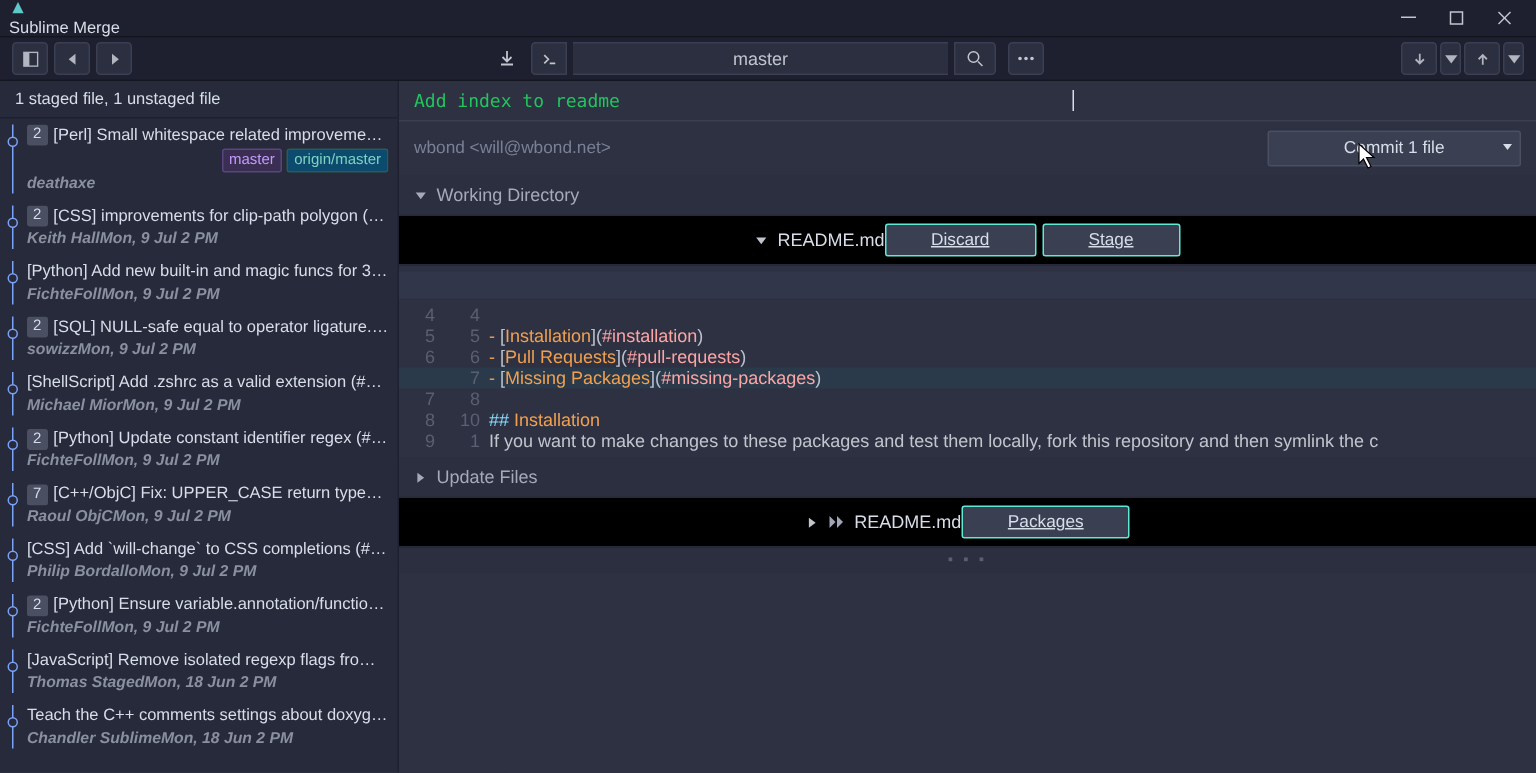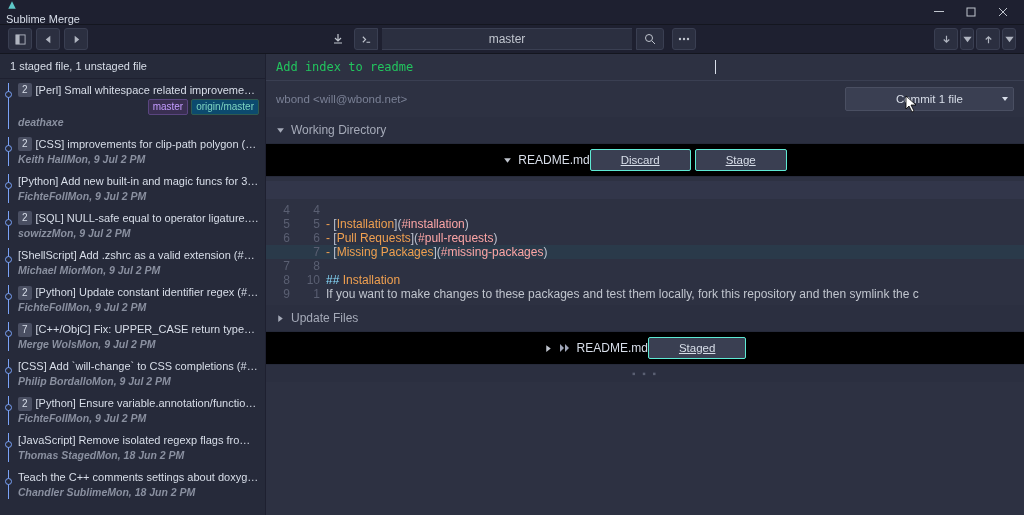--- a/index.html
+++ b/index.html
@@ -279,21 +279,21 @@
           <div class="commit-graph">
             <div class="graph-line"></div>
             <div class="graph-dot"></div>
           </div>
           <div class="commit-body">
             <div class="commit-title-line">
               <span class="count-badge">7</span>
               <span class="commit-title">[C++/ObjC] Fix: UPPER_CASE return types on sep</span>
             </div>
             <div class="commit-meta">
-              <span>Merge Wols</span>
+              <span>Raoul ObjC</span>
               <span>Mon, 9 Jul 2 PM</span>
             </div>
           </div>
         </div>
         <div class="commit-item">
           <div class="commit-graph">
             <div class="graph-line"></div>
             <div class="graph-dot"></div>
           </div>
           <div class="commit-body">
@@ -412,21 +412,21 @@
         <svg width="9" height="9" viewBox="0 0 8 8">
             <polygon points="2,1 6,4 2,7"></polygon>
           </svg>
         <svg width="12" height="12" viewBox="0 0 12 12">
             <polygon points="1,2 5,6 1,10" fill="#a0a6b8"></polygon>
             <polygon points="6,2 10,6 6,10" fill="#a0a6b8"></polygon>
           </svg>
         <span class="file-name">README.md</span>
       </div>
       <div class="file-actions">
-        <div class="file-btn">Staged</div>
+        <div class="file-btn">Packages</div>
       </div>
     </div>
 
     <div class="drag-handle">▪ ▪ ▪</div>
   </div>
 </div>
 
 <svg class="cursor-fake" width="14" height="18" viewBox="0 0 14 18">
     <path d="M1 1 L1 14 L4 11 L7 17 L9 16 L6 10 L11 10 Z" fill="#fff" stroke="#000" stroke-width="0.8"></path>
   </svg>

